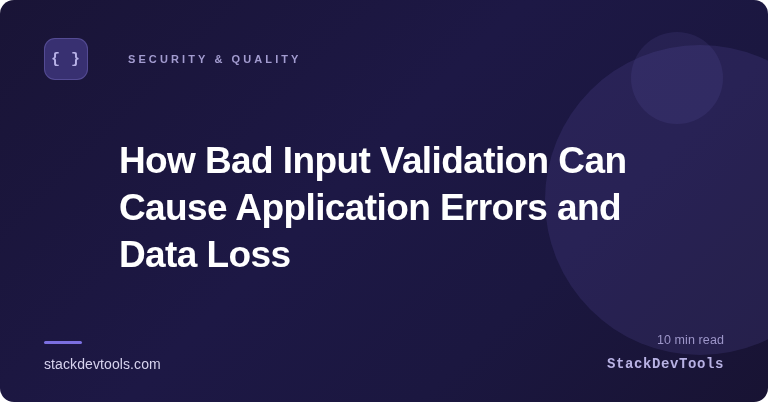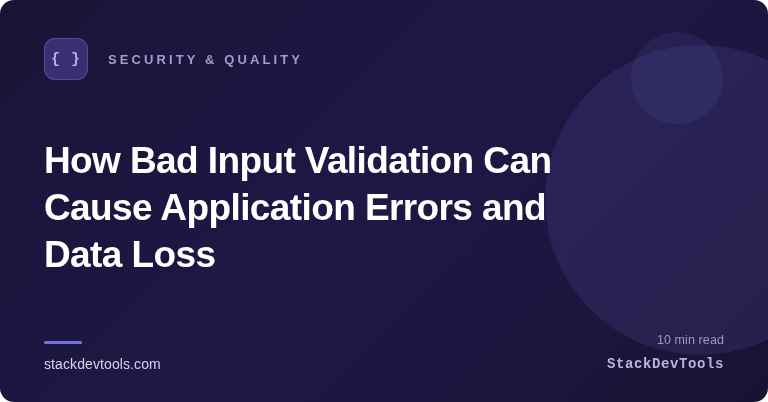--- a/index.html
+++ b/index.html
@@ -85,34 +85,36 @@
   }
   .logo-badge-glyph {
     font-family: "Liberation Mono", monospace;
     font-size: 15px;
     font-weight: 700;
     color: #b9b2e8;
     letter-spacing: 1px;
     line-height: 1;
   }
   .eyebrow-text {
-    font-size: 13px;
+    font-size: 11px;
     font-weight: 700;
     letter-spacing: 3.1px;
     color: #a39cd0;
     text-transform: uppercase;
     white-space: nowrap;
+    margin-left: 20px;
   }
 
   
   .title-wrap {
     flex: 1 1 auto;
     display: flex;
     align-items: center;
     margin-top: 2px;
+    justify-content: center;
   }
   .hero-title {
     margin: 0;
     font-size: 37px;
     line-height: 47px;
     font-weight: 700;
     color: #ffffff;
     letter-spacing: -0.6px;
     max-width: 530px;
   }

